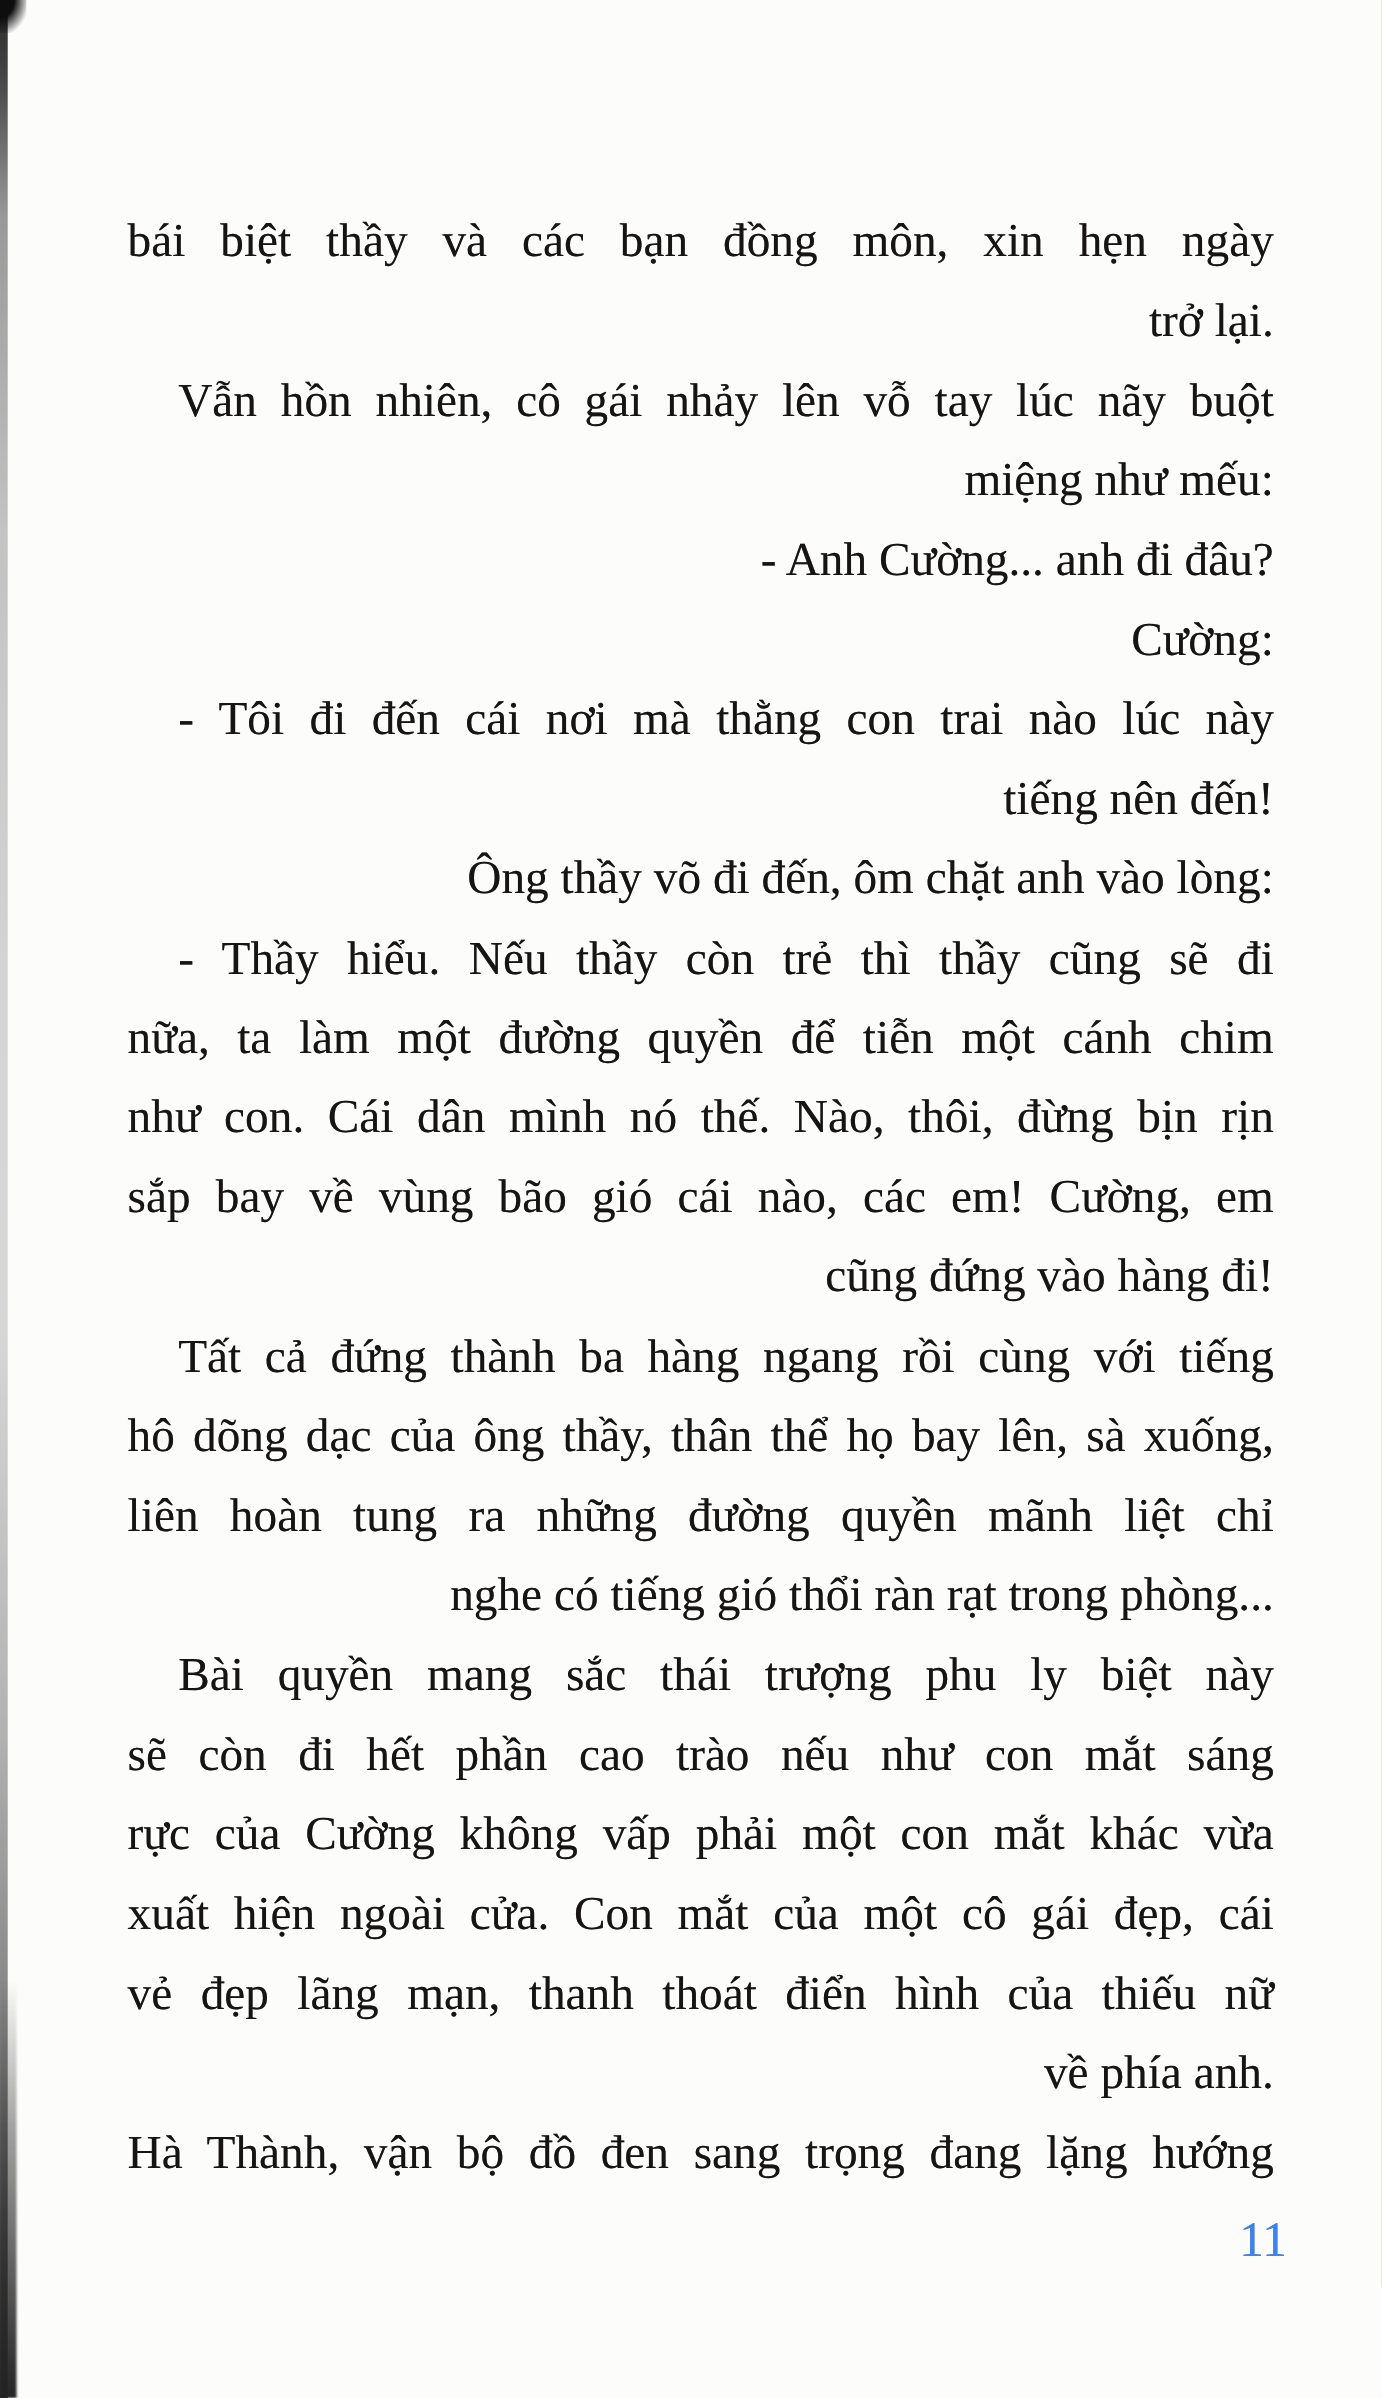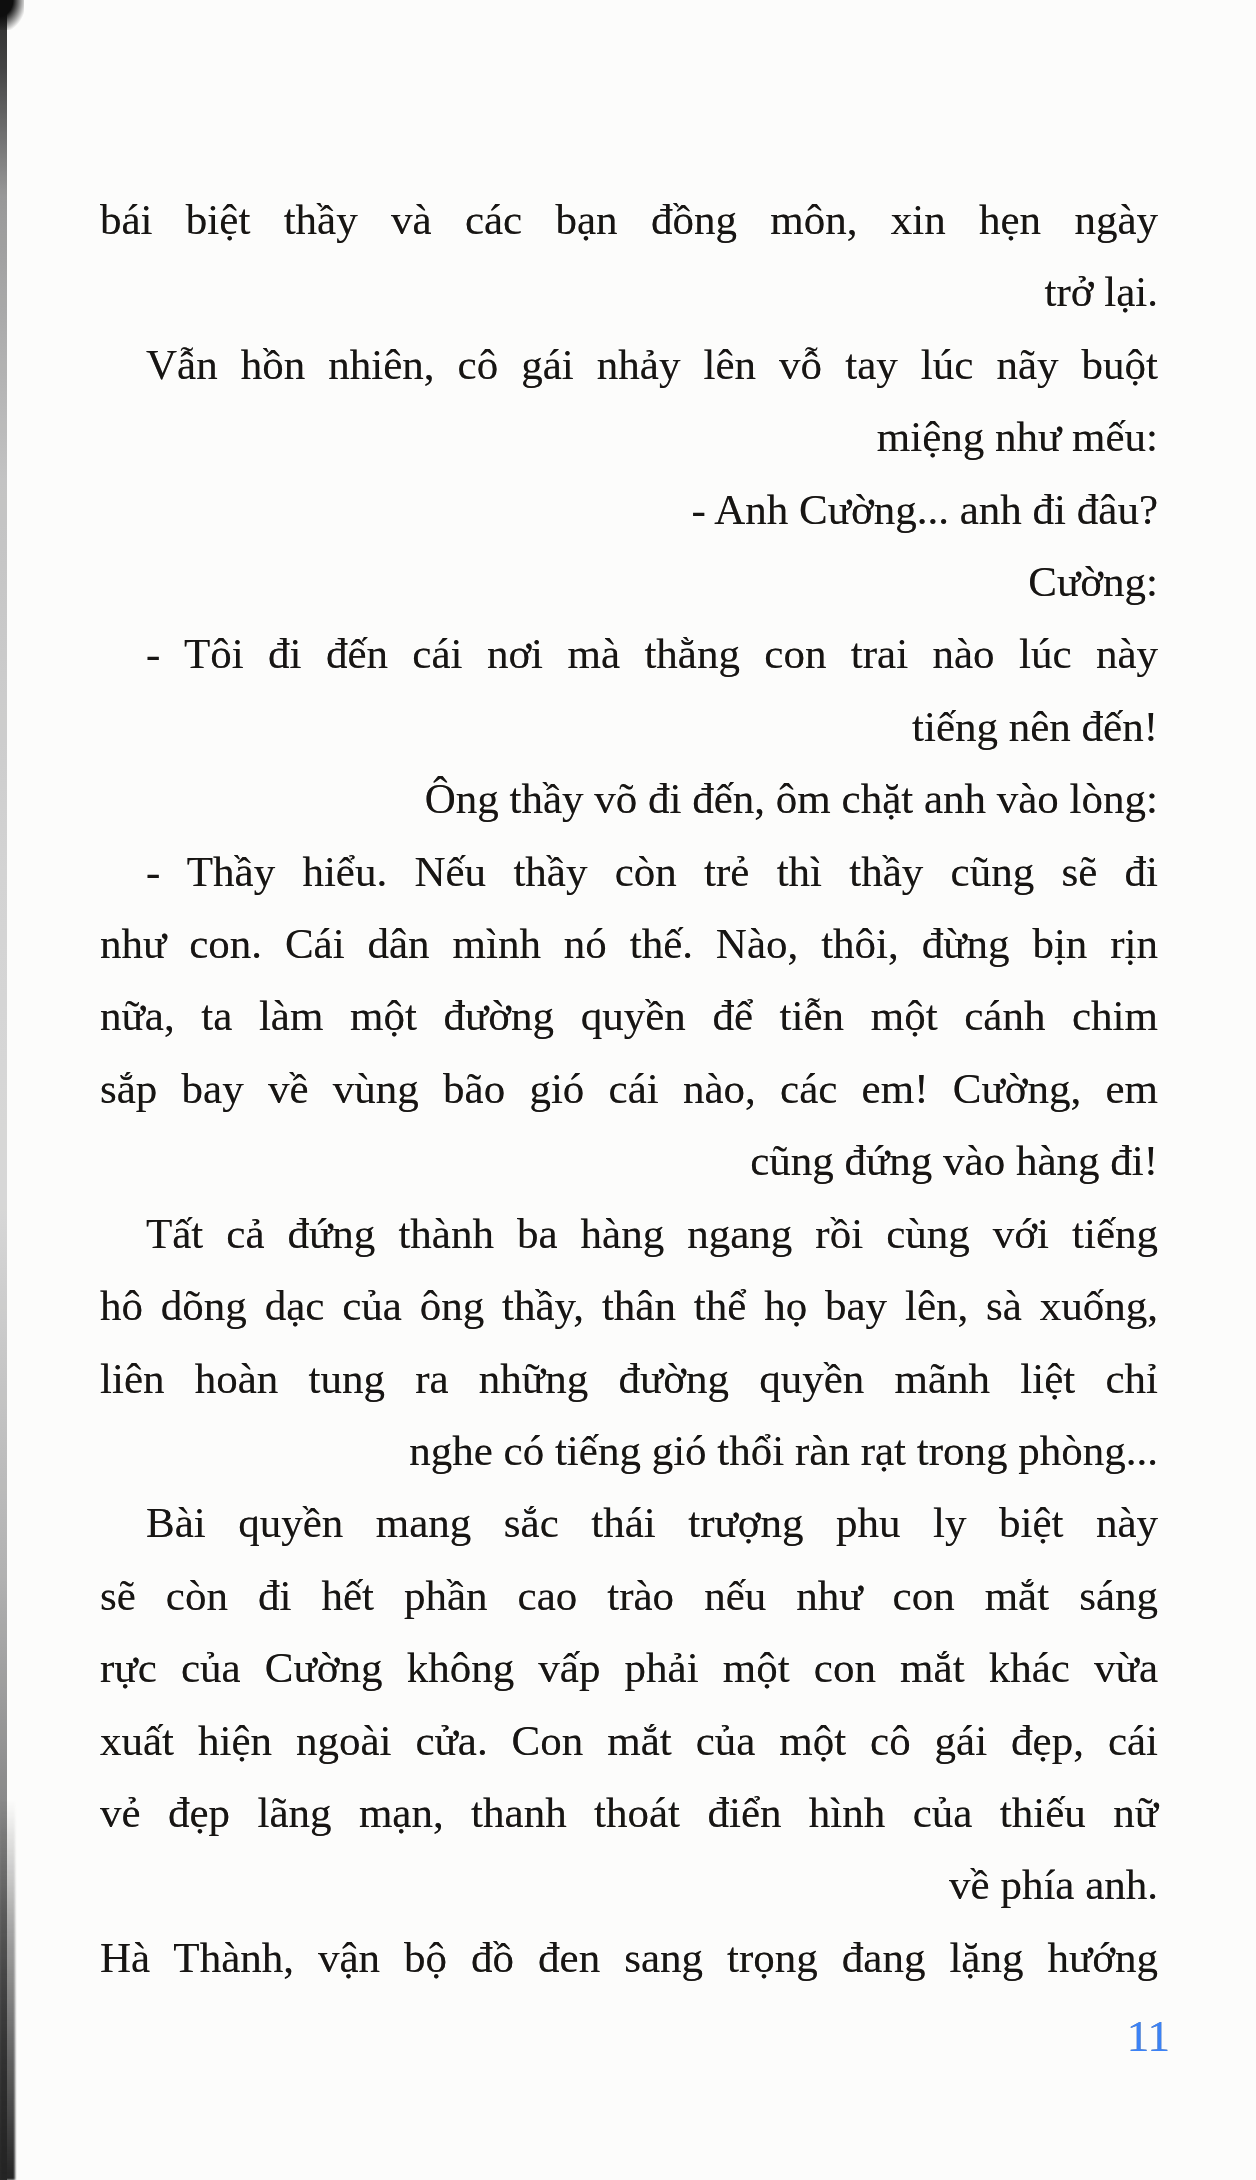--- a/index.html
+++ b/index.html
@@ -29,21 +29,21 @@
     background:linear-gradient(180deg, rgba(60,60,60,0) 0%, rgba(55,55,55,.45) 35%, #242424 100%);
     filter:blur(1px);
   }
   .text-block{
     position:absolute;left:100px;top:184px;width:1058px;
     font-size:43px;line-height:72.4px;color:#171513;
     text-shadow:0 0 .5px rgba(20,18,16,.55);
   }
   .para{margin:0;}
   .line{white-space:nowrap;text-align:right;}
-  .line.just{text-align:justify;text-align-last:justify;}
+  .line.just{text-align:justify;text-align-last:justify;margin-left:16px;}
   .line.indent{padding-left:46px;}
   .page-number{
     position:absolute;left:1060px;top:2014px;width:110px;
     font-size:45px;line-height:45px;text-align:right;color:#3b82f6;
     text-shadow:0 0 .5px rgba(20,18,16,.55);
   }
 </style>
 </head>
 <body>
 
@@ -69,22 +69,22 @@
       </div>
       <div class="para">
         <div class="line just indent">- Tôi đi đến cái nơi mà thằng con trai nào lúc này</div>
         <div class="line">tiếng nên đến!</div>
       </div>
       <div class="para">
         <div class="line indent">Ông thầy võ đi đến, ôm chặt anh vào lòng:</div>
       </div>
       <div class="para">
         <div class="line just indent">- Thầy hiểu. Nếu thầy còn trẻ thì thầy cũng sẽ đi</div>
+        <div class="line just">nữa, ta làm một đường quyền để tiễn một cánh chim</div>
         <div class="line just">như con. Cái dân mình nó thế. Nào, thôi, đừng bịn rịn</div>
-        <div class="line just">nữa, ta làm một đường quyền để tiễn một cánh chim</div>
         <div class="line just">sắp bay về vùng bão gió cái nào, các em! Cường, em</div>
         <div class="line">cũng đứng vào hàng đi!</div>
       </div>
       <div class="para">
         <div class="line just indent">Tất cả đứng thành ba hàng ngang rồi cùng với tiếng</div>
         <div class="line just">hô dõng dạc của ông thầy, thân thể họ bay lên, sà xuống,</div>
         <div class="line just">liên hoàn tung ra những đường quyền mãnh liệt chỉ</div>
         <div class="line">nghe có tiếng gió thổi ràn rạt trong phòng...</div>
       </div>
       <div class="para">

